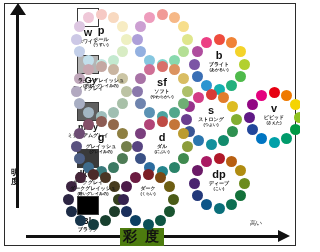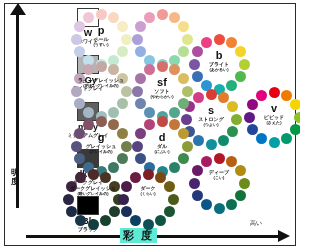--- a/index.html
+++ b/index.html
@@ -15,22 +15,22 @@
   .vaxis-head{position:absolute;left:10px;top:3px;width:0;height:0;
       border-left:8px solid transparent;border-right:8px solid transparent;
       border-bottom:12px solid #111;}
   .vaxis-label{position:absolute;left:7px;top:168px;width:16px;
       font-size:8px;line-height:9px;font-weight:700;color:#111;text-align:center;}
 
   .haxis{position:absolute;left:26px;top:235px;width:255px;height:3px;background:#111;}
   .haxis-head{position:absolute;left:278px;top:230px;width:0;height:0;
       border-top:6px solid transparent;border-bottom:6px solid transparent;
       border-left:12px solid #111;}
-  .haxis-label{position:absolute;left:120px;top:228px;font-size:11px;font-weight:700;
-      color:#111;letter-spacing:2px;background:#5eead4;padding:0 3px;}
+  .haxis-label{position:absolute;left:120px;top:228px;font-size:14px;font-weight:700;
+      color:#111;letter-spacing:2px;background:#4d7c0f;padding:0 3px;}
   .haxis-high{position:absolute;left:250px;top:219px;font-size:6px;color:#111;}
 
   
   .greycell{position:absolute;width:52px;text-align:center;}
   .sw{width:22px;height:19px;margin:0 auto;border:1px solid #3a3a3a;box-sizing:border-box;}
   .gname{font-size:9px;font-weight:700;color:#111;line-height:10px;margin-top:1px;}
   .gkana{font-size:5px;font-weight:700;color:#111;line-height:6px;}
 
   
   .cluster{position:absolute;width:62px;height:62px;}
@@ -257,20 +257,21 @@
         <div class="dot" style="background: rgb(108, 139, 29); left: 50.5px; top: 25.5px;"></div>
         <div class="dot" style="background: rgb(19, 113, 58); left: 47.1506px; top: 38px;"></div>
         <div class="dot" style="background: rgb(13, 111, 82); left: 38px; top: 47.1506px;"></div>
         <div class="dot" style="background: rgb(10, 111, 122); left: 25.5px; top: 50.5px;"></div>
         <div class="dot" style="background: rgb(11, 85, 136); left: 13px; top: 47.1506px;"></div>
         <div class="dot" style="background: rgb(35, 57, 122); left: 3.84936px; top: 38px;"></div>
         <div class="dot" style="background: rgb(75, 36, 112); left: 0.5px; top: 25.5px;"></div>
         <div class="dot" style="background: rgb(107, 26, 103); left: 3.84936px; top: 13px;"></div>
         <div class="dot" style="background: rgb(169, 26, 99); left: 13px; top: 3.84936px;"></div>
         <div class="ctext">
+          <div class="cabbr">dp</div>
           <div class="ckana">ディープ</div>
           <div class="csub">(こい)</div>
         </div>
       </div>
       <div class="cluster" style="left: 62px; top: 168px;">
         <div class="dot" style="background: rgb(75, 42, 40); left: 25.5px; top: 0.5px;"></div>
         <div class="dot" style="background: rgb(74, 53, 36); left: 38px; top: 3.84936px;"></div>
         <div class="dot" style="background: rgb(70, 60, 31); left: 47.1506px; top: 13px;"></div>
         <div class="dot" style="background: rgb(53, 64, 31); left: 50.5px; top: 25.5px;"></div>
         <div class="dot" style="background: rgb(30, 61, 42); left: 47.1506px; top: 38px;"></div>

